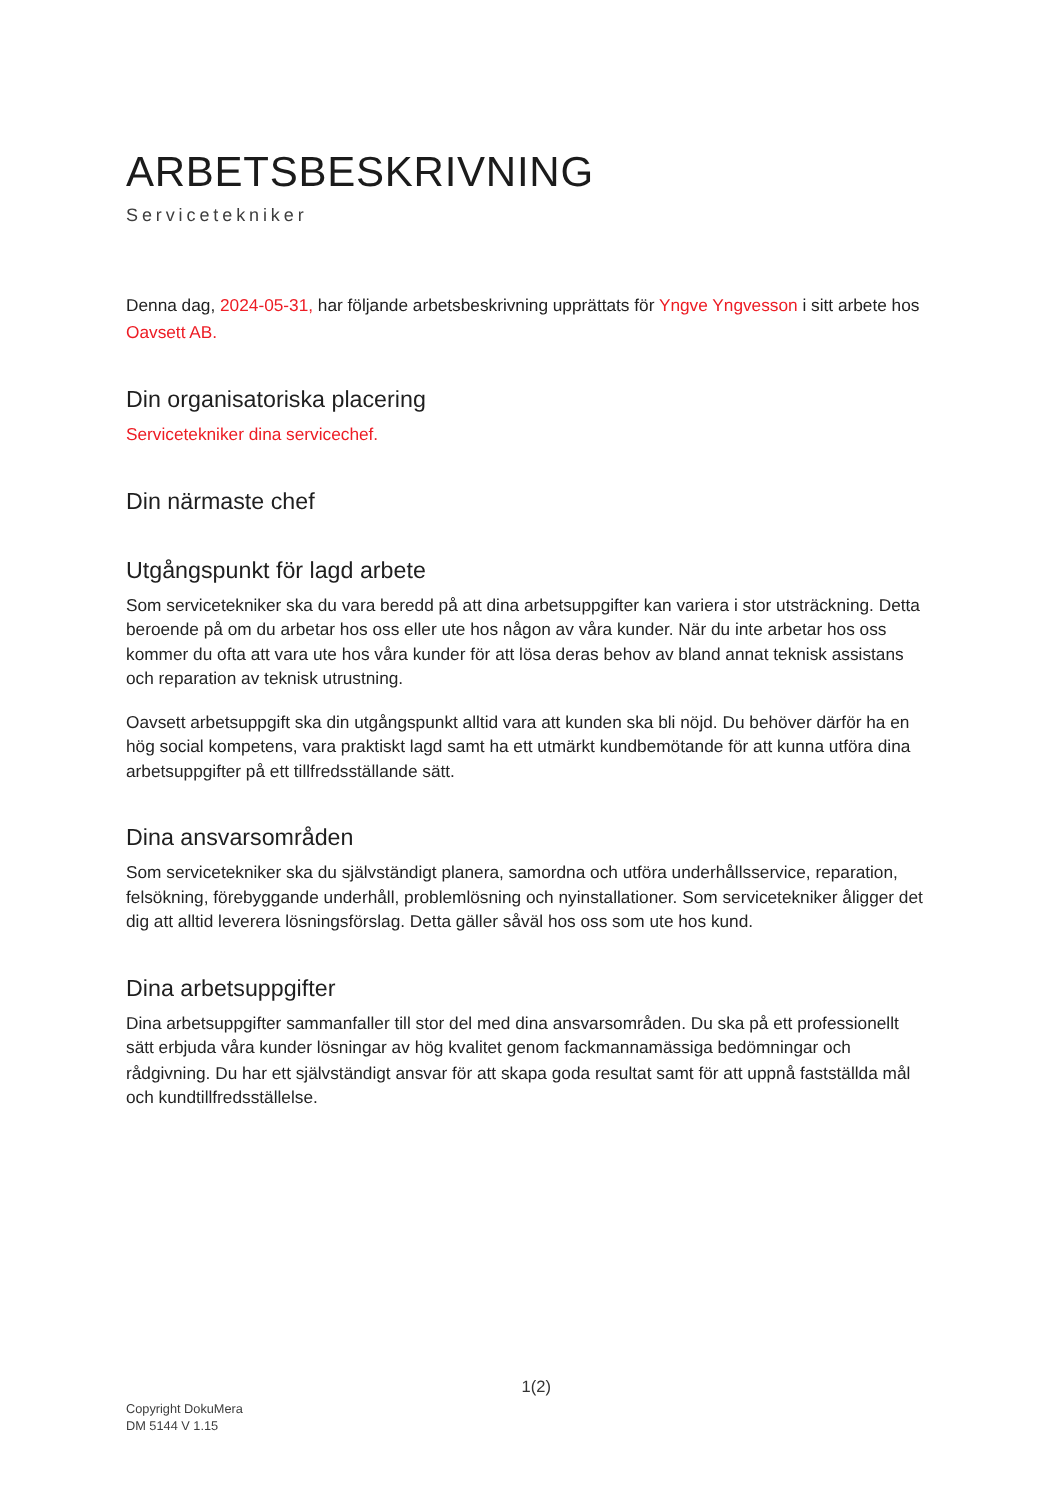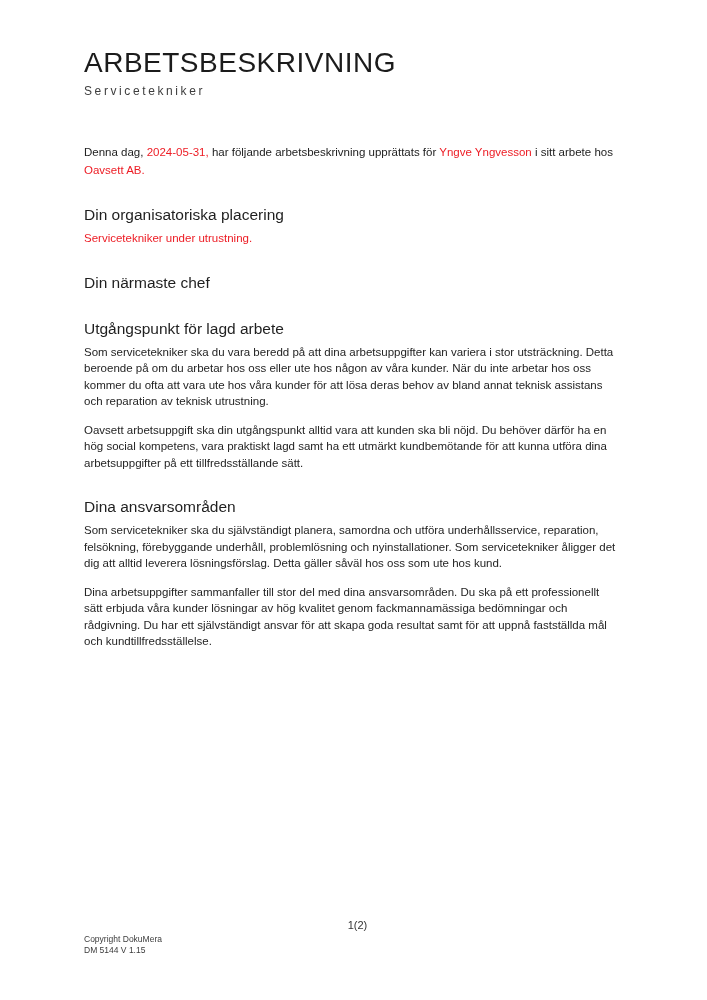--- a/index.html
+++ b/index.html
@@ -6,21 +6,21 @@
   .page {
     position: relative;
     width: 707px;
     height: 1000px;
     background: #ffffff;
     font-family: "Liberation Sans", "DejaVu Sans", sans-serif;
     color: #222222;
     overflow: hidden;
   }
   .content {
-    padding: 48px 87px 0 84px;
+    padding: 100px 87px 0 84px;
   }
   .doc-title {
     margin: 0;
     font-size: 28px;
     line-height: 29px;
     font-weight: 400;
     letter-spacing: 0.5px;
     color: #1b1b1b;
   }
   .doc-subtitle {
@@ -73,39 +73,40 @@
 <div class="page">
   <div class="content">
 
     <h1 class="doc-title">ARBETSBESKRIVNING</h1>
     <div class="doc-subtitle">Servicetekniker</div>
 
     <p class="intro"><span>Denna dag, </span><span class="red">2024-05-31,</span><span> har följande arbetsbeskrivning upprättats för </span><span class="red">Yngve Yngvesson</span><span> i sitt arbete hos </span><span class="red">Oavsett AB.</span></p>
 
     <section>
       <h2 class="section-heading">Din organisatoriska placering</h2>
-      <p class="body-par"><span class="red">Servicetekniker under utrustning.</span></p>
+      <p class="body-par"><span class="red">Servicetekniker dina servicechef.</span></p>
     </section>
 
     <section>
       <h2 class="section-heading">Din närmaste chef</h2>
     </section>
 
     <section>
       <h2 class="section-heading">Utgångspunkt för lagd arbete</h2>
       <p class="body-par"><span>Som servicetekniker ska du vara beredd på att dina arbetsuppgifter kan variera i stor utsträckning. Detta beroende på om du arbetar hos oss eller ute hos någon av våra kunder. När du inte arbetar hos oss kommer du ofta att vara ute hos våra kunder för att lösa deras behov av bland annat teknisk assistans och reparation av teknisk utrustning.</span></p>
       <p class="body-par"><span>Oavsett arbetsuppgift ska din utgångspunkt alltid vara att kunden ska bli nöjd. Du behöver därför ha en hög social kompetens, vara praktiskt lagd samt ha ett utmärkt kundbemötande för att kunna utföra dina arbetsuppgifter på ett tillfredsställande sätt.</span></p>
     </section>
 
     <section>
       <h2 class="section-heading">Dina ansvarsområden</h2>
       <p class="body-par"><span>Som servicetekniker ska du självständigt planera, samordna och utföra underhållsservice, reparation, felsökning, förebyggande underhåll, problemlösning och nyinstallationer. Som servicetekniker åligger det dig att alltid leverera lösningsförslag. Detta gäller såväl hos oss som ute hos kund.</span></p>
     </section>
 
     <section>
+      <h2 class="section-heading">Dina arbetsuppgifter</h2>
       <p class="body-par"><span>Dina arbetsuppgifter sammanfaller till stor del med dina ansvarsområden. Du ska på ett professionellt sätt erbjuda våra kunder lösningar av hög kvalitet genom fackmannamässiga bedömningar och rådgivning. Du har ett självständigt ansvar för att skapa goda resultat samt för att uppnå fastställda mål och kundtillfredsställelse.</span></p>
     </section>
 
   </div>
 
   <div class="page-number">1(2)</div>
   <div class="copyright">
     <div>Copyright DokuMera</div>
     <div>DM 5144 V 1.15</div>
   </div>

